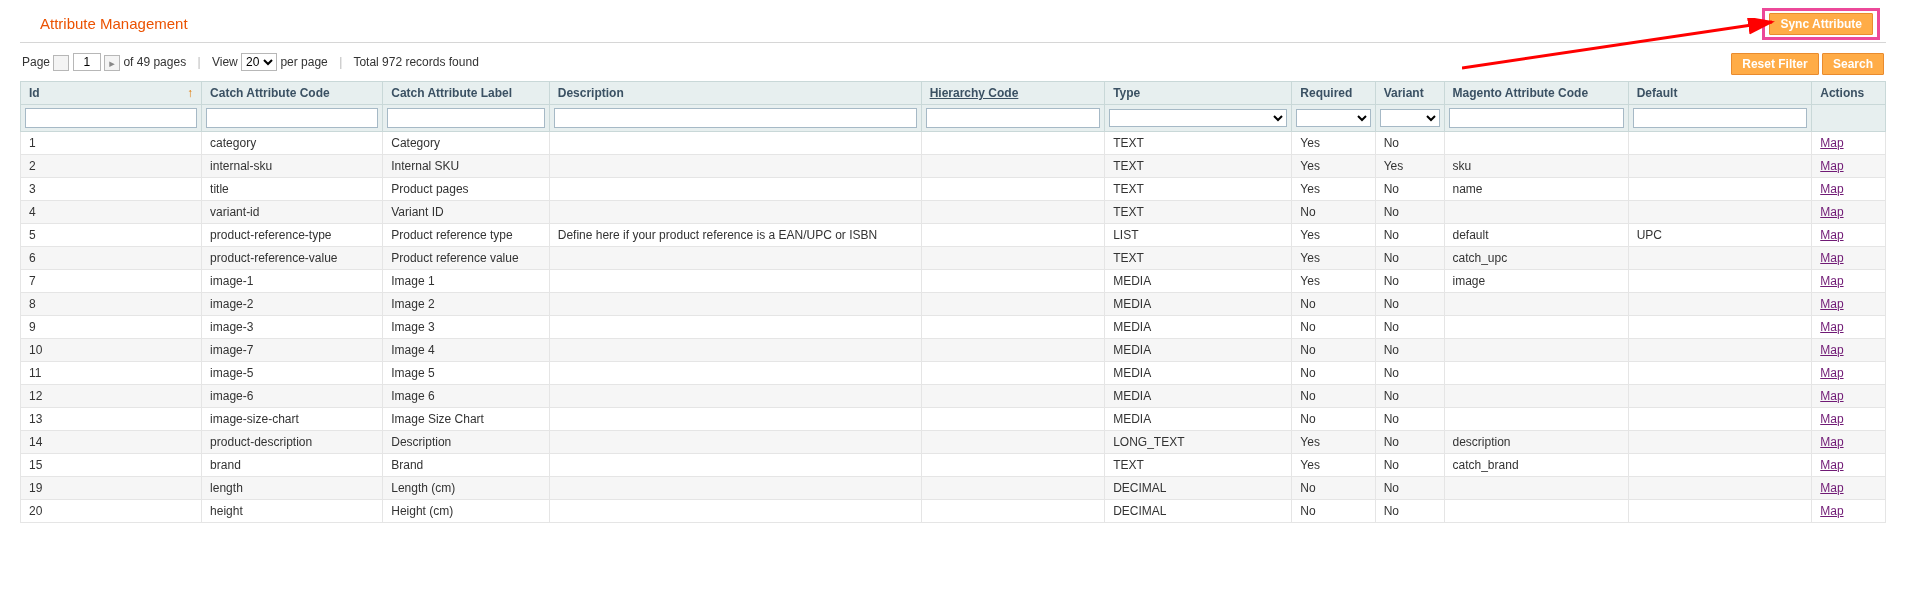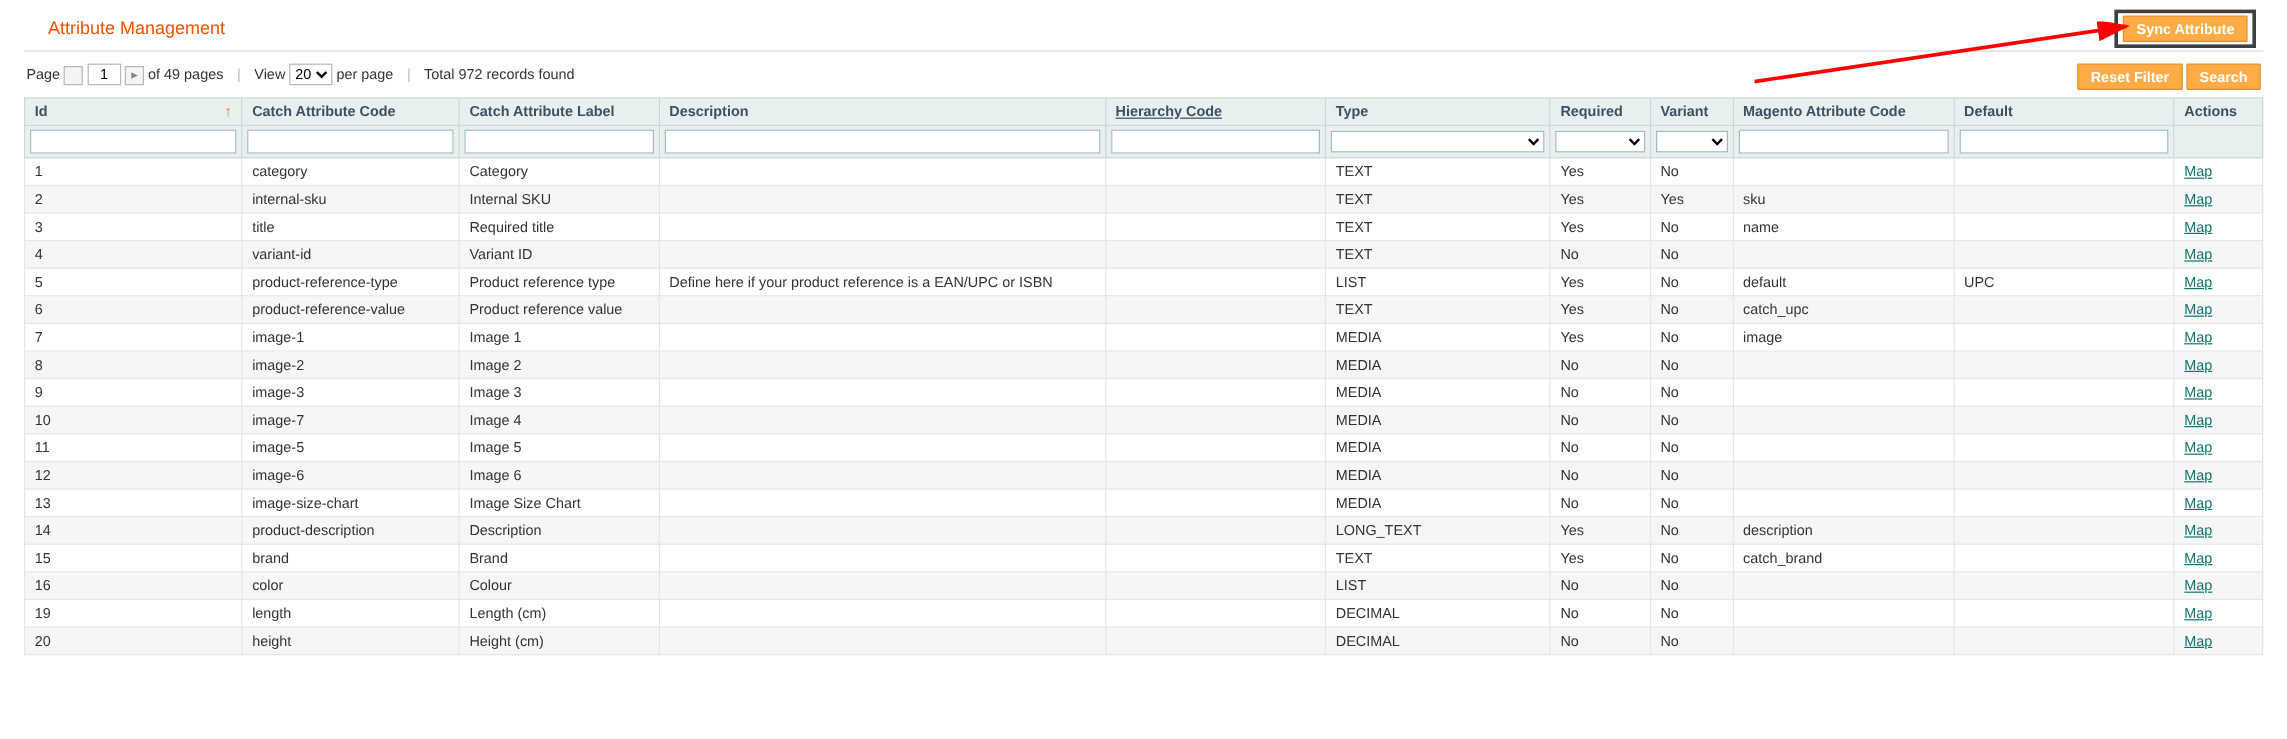--- a/index.html
+++ b/index.html
@@ -37,21 +37,21 @@
     border: 1px solid #e98b2e;
     color: #fff;
     font-size: 12px;
     font-weight: bold;
     padding: 3px 10px;
     cursor: pointer;
     border-radius: 1px;
     text-decoration: none;
   }
   .sync-wrapper {
-    border: 3px solid #404040;
+    border: 3px solid #ec4899;
     padding: 2px 4px;
     display: inline-block;
     text-decoration: underline;
   }
   .annot-arrow {
     position: absolute;
     top: 18px;
     right: 124px;
     width: 320px;
     height: 55px;
@@ -133,21 +133,21 @@
     font-size: 12px;
     color: #333;
   }
   table.grid tbody tr:nth-child(even) td {
     background: #f6f6f6;
   }
   table.grid tbody tr:nth-child(odd) td {
     background: #fff;
   }
   .link {
-    color: #0f766e;
+    color: #701a75;
     text-decoration: underline;
     cursor: pointer;
   }
   .actions-col { text-align: left; }
   .col-id { width: 150px; }
   .col-code { width: 150px; }
   .col-label { width: 118px; }
   .col-desc { width: 308px; }
   .col-hier { width: 152px; text-decoration: underline; }
   .col-type { width: 155px; }
@@ -254,21 +254,21 @@
         <td>TEXT</td>
         <td>Yes</td>
         <td>Yes</td>
         <td>sku</td>
         <td></td>
         <td class="actions-col"><span class="link">Map</span></td>
       </tr>
       <tr>
         <td>3</td>
         <td>title</td>
-        <td>Required title</td>
+        <td>Product pages</td>
         <td></td>
         <td></td>
         <td>TEXT</td>
         <td>Yes</td>
         <td>No</td>
         <td>name</td>
         <td></td>
         <td class="actions-col"><span class="link">Map</span></td>
       </tr>
       <tr>
@@ -421,33 +421,20 @@
         <td></td>
         <td></td>
         <td>TEXT</td>
         <td>Yes</td>
         <td>No</td>
         <td>catch_brand</td>
         <td></td>
         <td class="actions-col"><span class="link">Map</span></td>
       </tr>
       <tr>
-        <td>16</td>
-        <td>color</td>
-        <td>Colour</td>
-        <td></td>
-        <td></td>
-        <td>LIST</td>
-        <td>No</td>
-        <td>No</td>
-        <td></td>
-        <td></td>
-        <td class="actions-col"><span class="link">Map</span></td>
-      </tr>
-      <tr>
         <td>19</td>
         <td>length</td>
         <td>Length (cm)</td>
         <td></td>
         <td></td>
         <td>DECIMAL</td>
         <td>No</td>
         <td>No</td>
         <td></td>
         <td></td>

